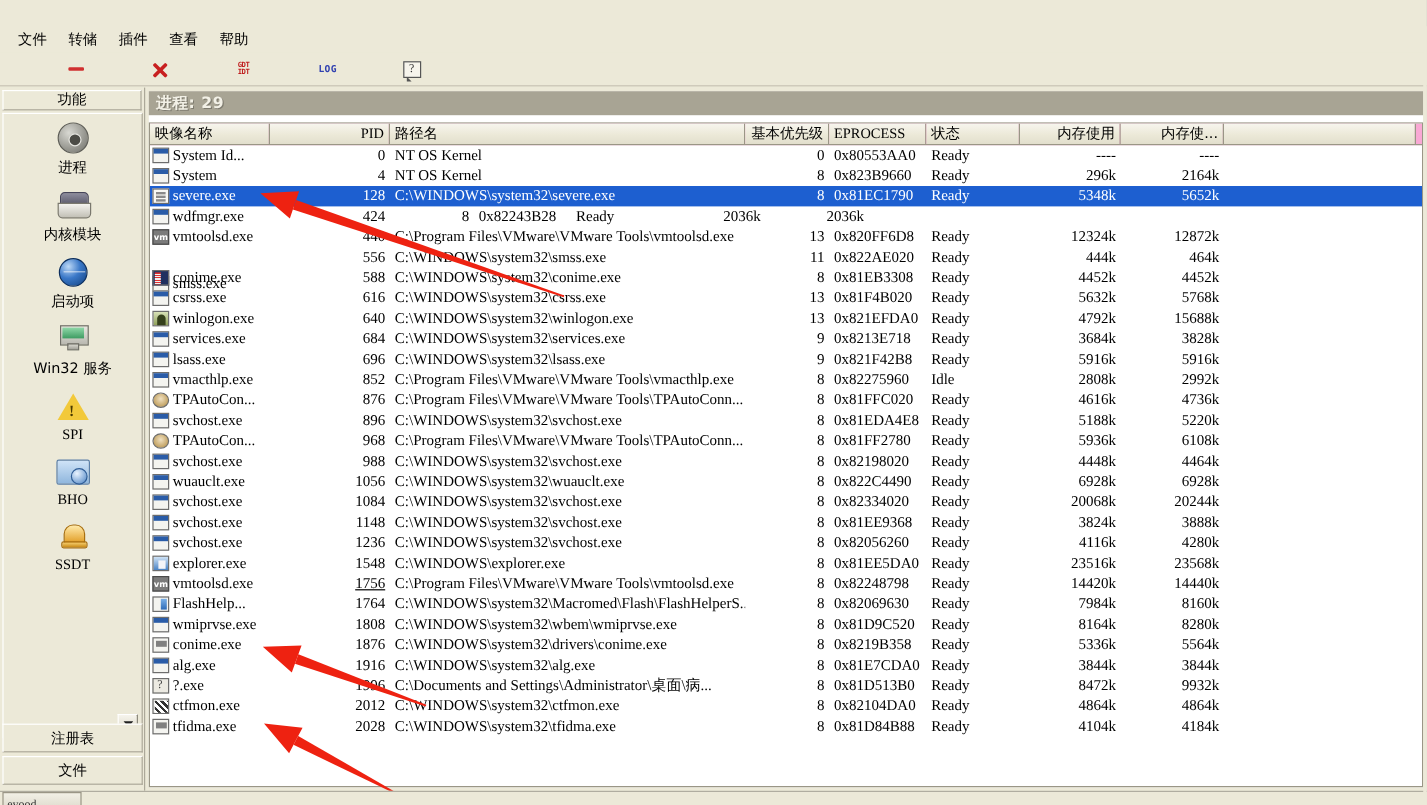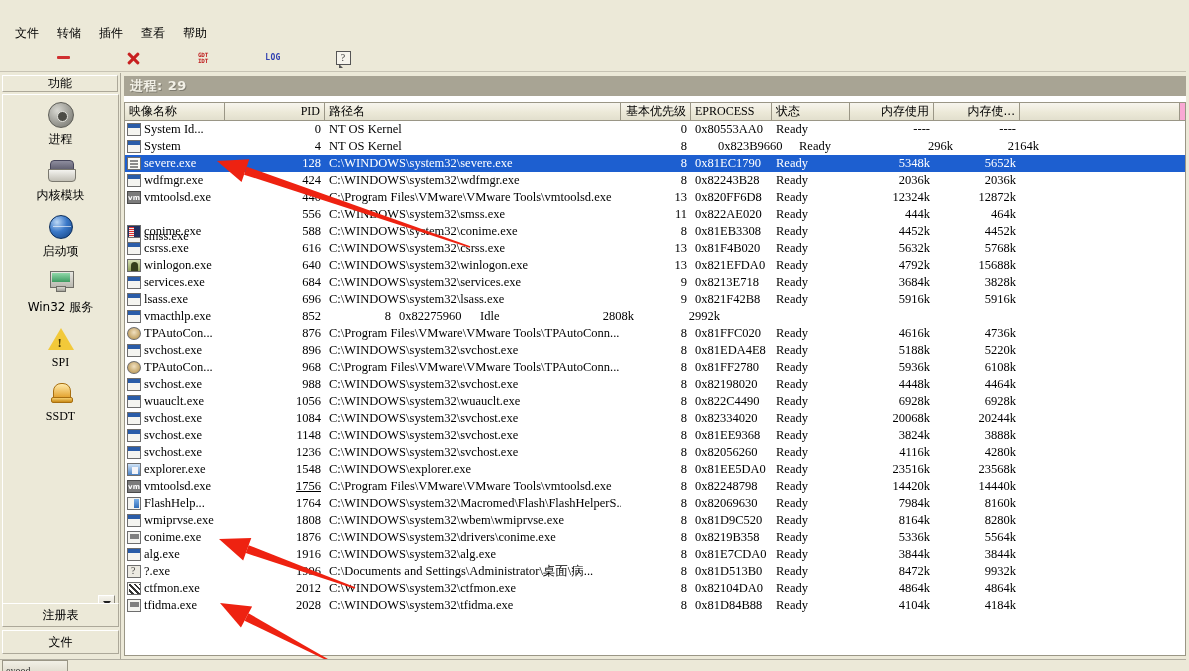--- a/index.html
+++ b/index.html
@@ -429,20 +429,26 @@
         <div class="label">Win32 服务</div>
       </div>
       <div class="side-item">
         <div class="si-icon">
             <div class="warn"></div>
           </div>
         <div class="label ascii">SPI</div>
       </div>
       <div class="side-item">
         <div class="si-icon">
+            <div class="bho"></div>
+          </div>
+        <div class="label ascii">BHO</div>
+      </div>
+      <div class="side-item">
+        <div class="si-icon">
             <div class="bell"></div>
           </div>
         <div class="label ascii">SSDT</div>
       </div>
 
       <div class="side-down">
         <span class="arr"></span>
       </div>
     </div>
 
@@ -484,21 +490,21 @@
             <div class="cell" style="width: 160px; flex: 0 0 160px;"></div>
           </div>
           <div class="row">
             <div class="cell c-name" style="width: 100px; flex: 0 0 100px;">
               <span class="row-ico win"></span>
               <span>System</span>
             </div>
             <div class="cell right" style="width: 100px; flex: 0 0 100px;">4</div>
             <div class="cell" style="width: 296px; flex: 0 0 296px;">NT OS Kernel</div>
             <div class="cell right" style="width: 70px; flex: 0 0 70px;">8</div>
-            <div class="cell" style="width: 81px; flex: 0 0 81px; margin-left: 23px;">0x823B9660</div>
+            <div class="cell" style="width: 81px; flex: 0 0 81px;">0x823B9660</div>
             <div class="cell" style="width: 78px; flex: 0 0 78px;">Ready</div>
             <div class="cell right" style="width: 84px; flex: 0 0 84px;">296k</div>
             <div class="cell right" style="width: 86px; flex: 0 0 86px;">2164k</div>
             <div class="cell" style="width: 160px; flex: 0 0 160px;"></div>
           </div>
           <div class="row sel">
             <div class="cell c-name" style="width: 100px; flex: 0 0 100px;">
               <span class="row-ico doc"></span>
               <span>severe.exe</span>
             </div>
@@ -510,21 +516,20 @@
             <div class="cell right" style="width: 84px; flex: 0 0 84px;">5348k</div>
             <div class="cell right" style="width: 86px; flex: 0 0 86px;">5652k</div>
             <div class="cell" style="width: 160px; flex: 0 0 160px;"></div>
           </div>
           <div class="row">
             <div class="cell c-name" style="width: 100px; flex: 0 0 100px;">
               <span class="row-ico win"></span>
               <span>wdfmgr.exe</span>
             </div>
             <div class="cell right" style="width: 100px; flex: 0 0 100px;">424</div>
-            <div class="cell" style="width: 296px; flex: 0 0 296px;">C:\WINDOWS\system32\wdfmgr.exe</div>
             <div class="cell right" style="width: 70px; flex: 0 0 70px;">8</div>
             <div class="cell" style="width: 81px; flex: 0 0 81px;">0x82243B28</div>
             <div class="cell" style="width: 78px; flex: 0 0 78px;">Ready</div>
             <div class="cell right" style="width: 84px; flex: 0 0 84px;">2036k</div>
             <div class="cell right" style="width: 86px; flex: 0 0 86px;">2036k</div>
             <div class="cell" style="width: 160px; flex: 0 0 160px;"></div>
           </div>
           <div class="row">
             <div class="cell c-name" style="width: 100px; flex: 0 0 100px;">
               <span class="row-ico vm"></span>
@@ -622,20 +627,21 @@
             <div class="cell right" style="width: 84px; flex: 0 0 84px;">5916k</div>
             <div class="cell right" style="width: 86px; flex: 0 0 86px;">5916k</div>
             <div class="cell" style="width: 160px; flex: 0 0 160px;"></div>
           </div>
           <div class="row">
             <div class="cell c-name" style="width: 100px; flex: 0 0 100px;">
               <span class="row-ico win"></span>
               <span>vmacthlp.exe</span>
             </div>
             <div class="cell right" style="width: 100px; flex: 0 0 100px;">852</div>
+            <div class="cell" style="width: 296px; flex: 0 0 296px;">C:\Program Files\VMware\VMware Tools\vmacthlp.exe</div>
             <div class="cell right" style="width: 70px; flex: 0 0 70px;">8</div>
             <div class="cell" style="width: 81px; flex: 0 0 81px;">0x82275960</div>
             <div class="cell" style="width: 78px; flex: 0 0 78px;">Idle</div>
             <div class="cell right" style="width: 84px; flex: 0 0 84px;">2808k</div>
             <div class="cell right" style="width: 86px; flex: 0 0 86px;">2992k</div>
             <div class="cell" style="width: 160px; flex: 0 0 160px;"></div>
           </div>
           <div class="row">
             <div class="cell c-name" style="width: 100px; flex: 0 0 100px;">
               <span class="row-ico tpauto"></span>

